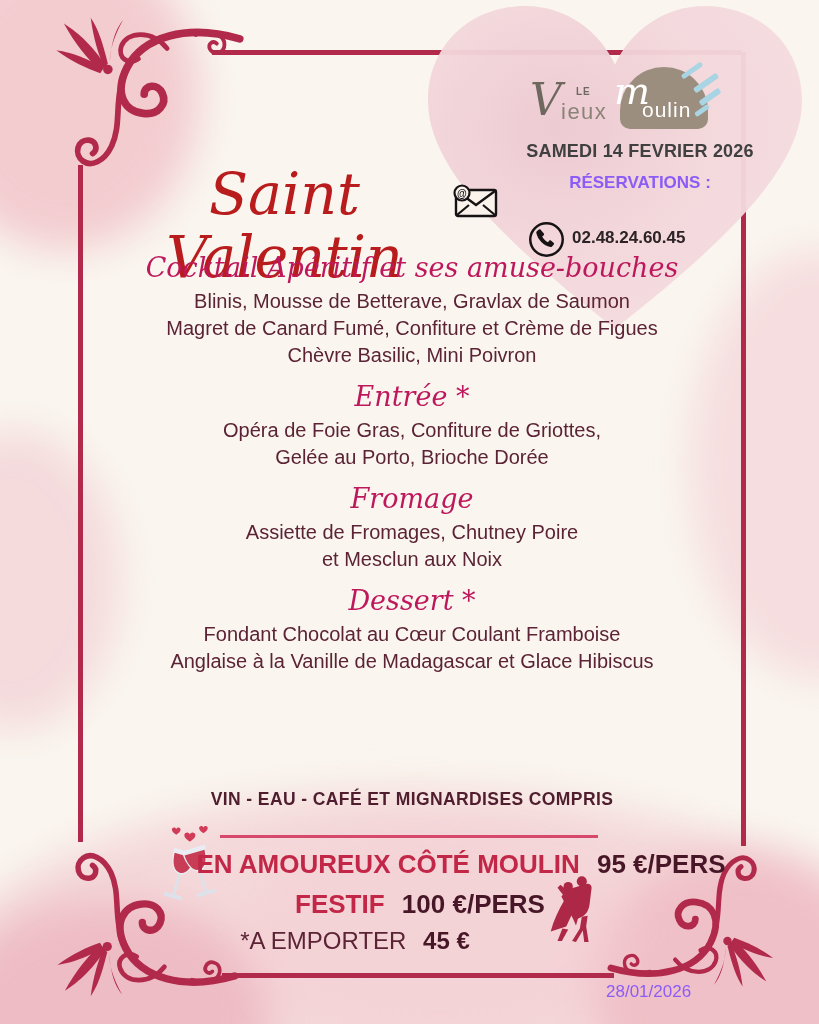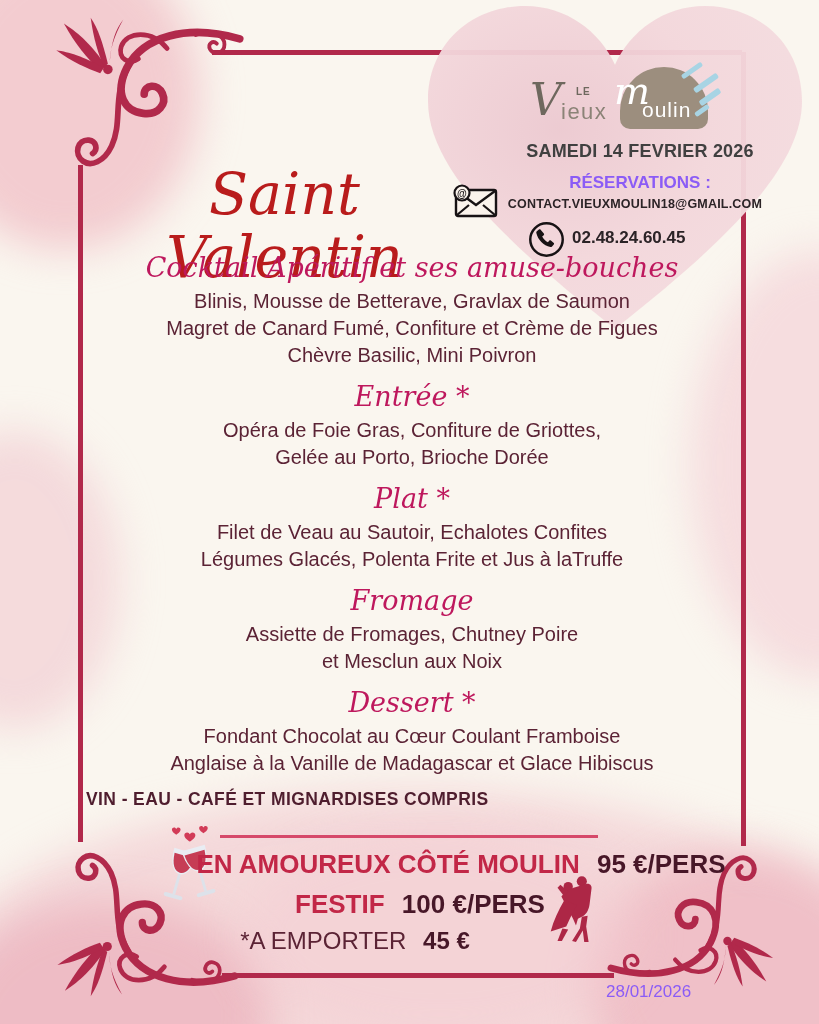--- a/index.html
+++ b/index.html
@@ -66,21 +66,21 @@
     font-size:17px;font-weight:800;color:#2b2326;}
 
   .script{font-family:"DejaVu Serif",serif;font-style:italic;}
   .main-title{position:absolute;left:112px;top:163px;width:345px;text-align:center;
     font-size:57px;color:#b91c1c;line-height:1.1;}
 
   .menu{position:absolute;left:86px;top:252px;width:652px;text-align:center;}
   .menu .section{margin-bottom:12px;}
   .menu .stitle{font-size:27px;line-height:32px;color:#be185d;margin-bottom:4px;}
   .menu .line{font-size:20px;line-height:27px;color:#5b2335;}
-  .included{position:absolute;left:86px;top:789px;width:652px;
+  .included{position:absolute;left:86px;top:789px;width:652px;text-align:center;
     font-size:17.5px;font-weight:800;color:#4f1d2e;letter-spacing:.4px;}
 
   .divider{position:absolute;left:220px;top:835px;width:378px;height:3px;background:#d6496a;}
 
   .price-line{position:absolute;white-space:nowrap;text-align:center;}
   .p1{left:150px;top:849px;width:622px;font-size:26px;}
   .p2{left:150px;top:889px;width:540px;font-size:26px;}
   .p3{left:100px;top:927px;width:510px;font-size:24px;}
   .price-label{font-weight:600;color:#c22747;}
   .p3 .price-label{color:#5b2335;font-weight:500;}
@@ -165,46 +165,40 @@
   <div class="event-date">SAMEDI 14 FEVRIER 2026</div>
   <div class="resa">RÉSERVATIONS :</div>
 
   <svg class="email-icon" width="46" height="36" viewBox="0 0 46 36">
     <rect x="3" y="6" width="40" height="26" rx="2" fill="#faf3ec" stroke="#171214" stroke-width="2.4"></rect>
     <path d="M4 7 L23 21 L42 7" fill="none" stroke="#171214" stroke-width="2.4"></path>
     <path d="M4 31 L16 21 M42 31 L30 21" fill="none" stroke="#171214" stroke-width="2.2"></path>
     <circle cx="9" cy="9" r="7.5" fill="#faf3ec" stroke="#171214" stroke-width="2.2"></circle>
     <text x="9" y="12.5" font-size="10" font-weight="bold" text-anchor="middle" fill="#171214">@</text>
   </svg>
-  <div class="email-text">CONTACT.VIEUXMOULIN18@GMAIL.COM</div>
 
   <svg class="phone-icon" width="37" height="37" viewBox="0 0 36 36">
     <circle cx="18" cy="18" r="15.8" fill="none" stroke="#171214" stroke-width="2.4"></circle>
     <path d="M25.9 22.1l-3.6-3.1c-.5-.4-1.3-.4-1.7.1l-1.2 1.5c-2.4-1.2-4.4-3.2-5.6-5.6l1.5-1.2c.5-.4.5-1.2.1-1.7l-3.1-3.6c-.4-.5-1.2-.6-1.7-.2l-2 1.7c-.5.4-.7 1-.5 1.6 1.6 6.8 6.9 12.1 13.7 13.7.6.1 1.2-.1 1.6-.5l1.7-2c.4-.5.3-1.3-.2-1.7z" fill="#171214"></path>
   </svg>
   <div class="phone-text">02.48.24.60.45</div>
 
   <div class="main-title script">Saint Valentin</div>
 
   <div class="menu">
     <div class="section">
       <div class="stitle script">Cocktail Apéritif et ses amuse-bouches</div>
       <div class="line">Blinis, Mousse de Betterave, Gravlax de Saumon</div>
       <div class="line">Magret de Canard Fumé, Confiture et Crème de Figues</div>
       <div class="line">Chèvre Basilic, Mini Poivron</div>
     </div>
     <div class="section">
       <div class="stitle script">Entrée *</div>
       <div class="line">Opéra de Foie Gras, Confiture de Griottes,</div>
       <div class="line">Gelée au Porto, Brioche Dorée</div>
-    </div>
-    <div class="section">
-      <div class="stitle script">Plat *</div>
-      <div class="line">Filet de Veau au Sautoir, Echalotes Confites</div>
-      <div class="line">Légumes Glacés, Polenta Frite et Jus à laTruffe</div>
     </div>
     <div class="section">
       <div class="stitle script">Fromage</div>
       <div class="line">Assiette de Fromages, Chutney Poire</div>
       <div class="line">et Mesclun aux Noix</div>
     </div>
     <div class="section">
       <div class="stitle script">Dessert *</div>
       <div class="line">Fondant Chocolat au Cœur Coulant Framboise</div>
       <div class="line">Anglaise à la Vanille de Madagascar et Glace Hibiscus</div>

